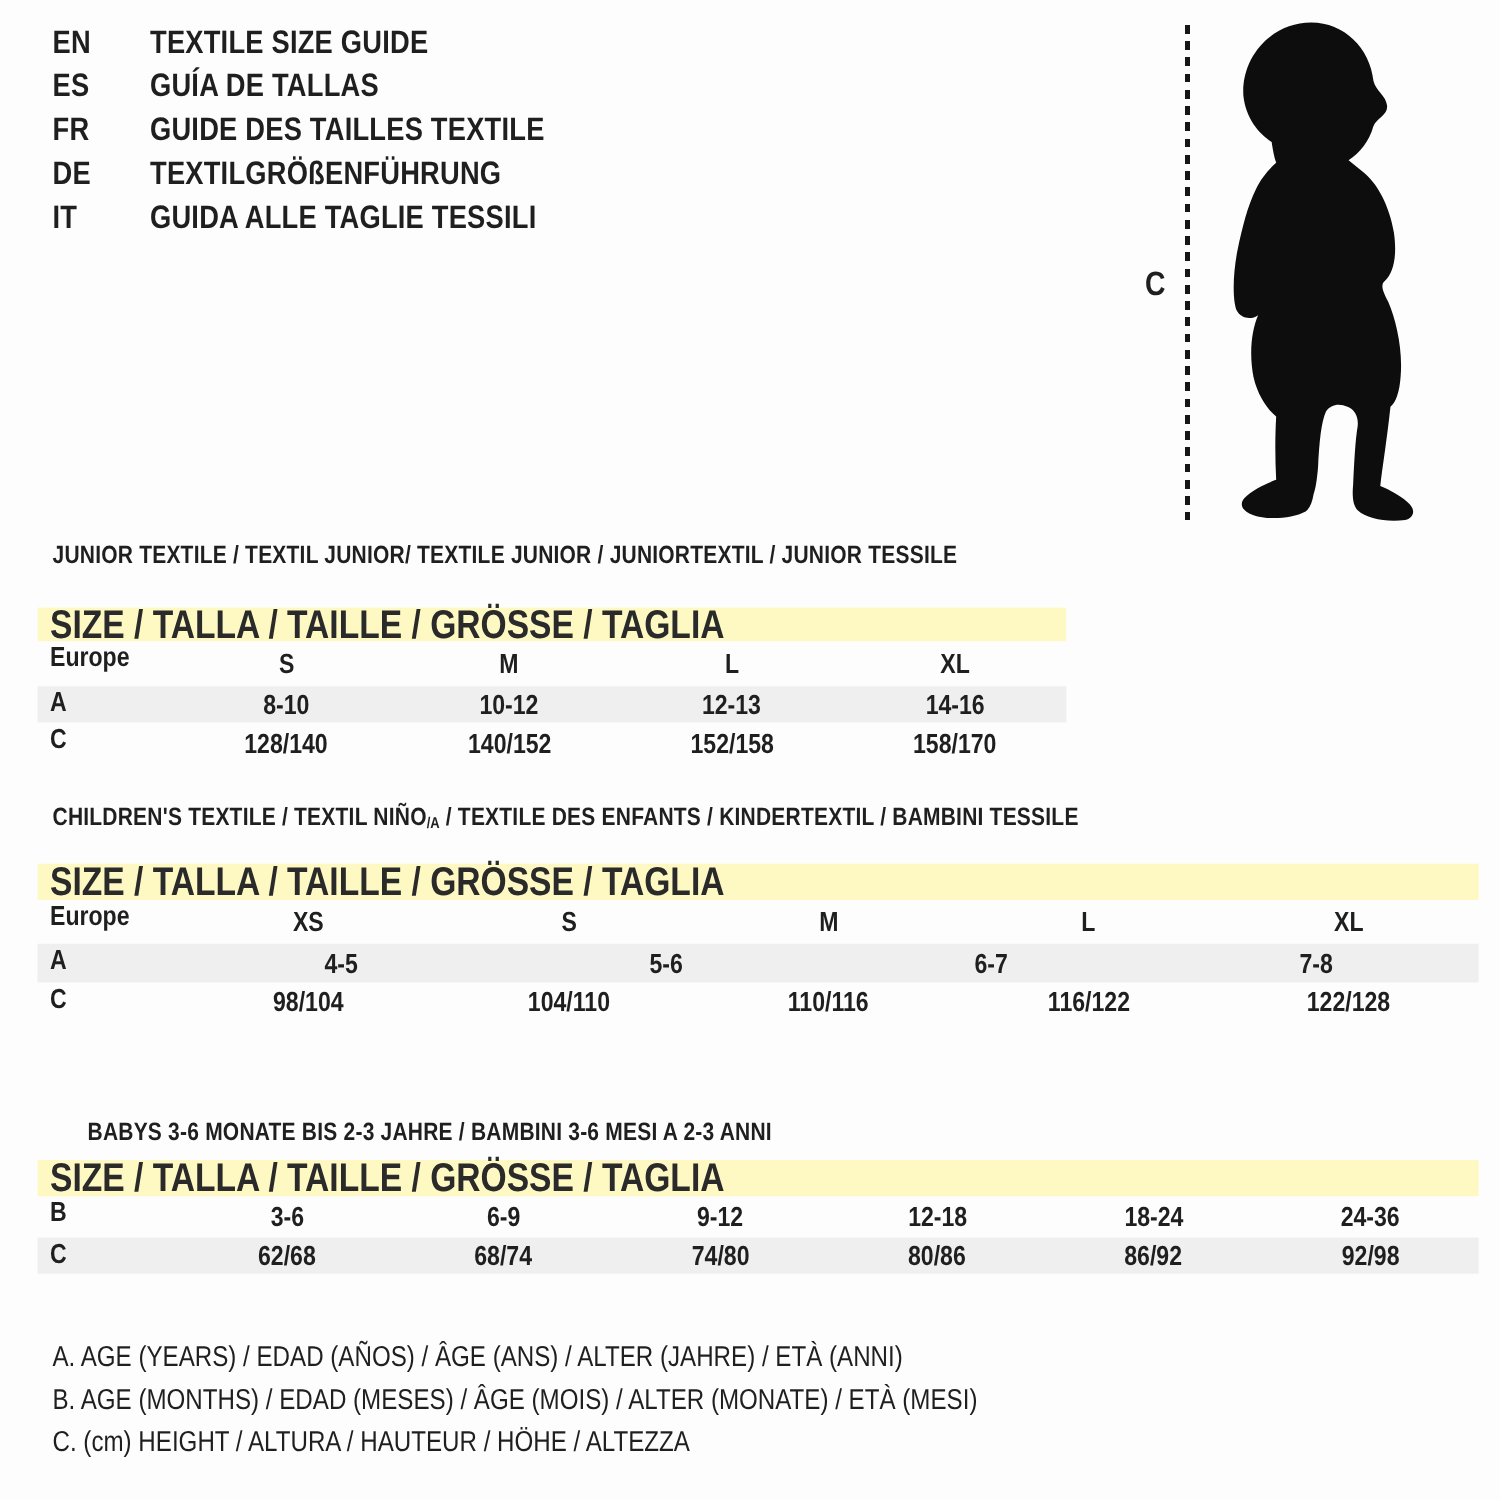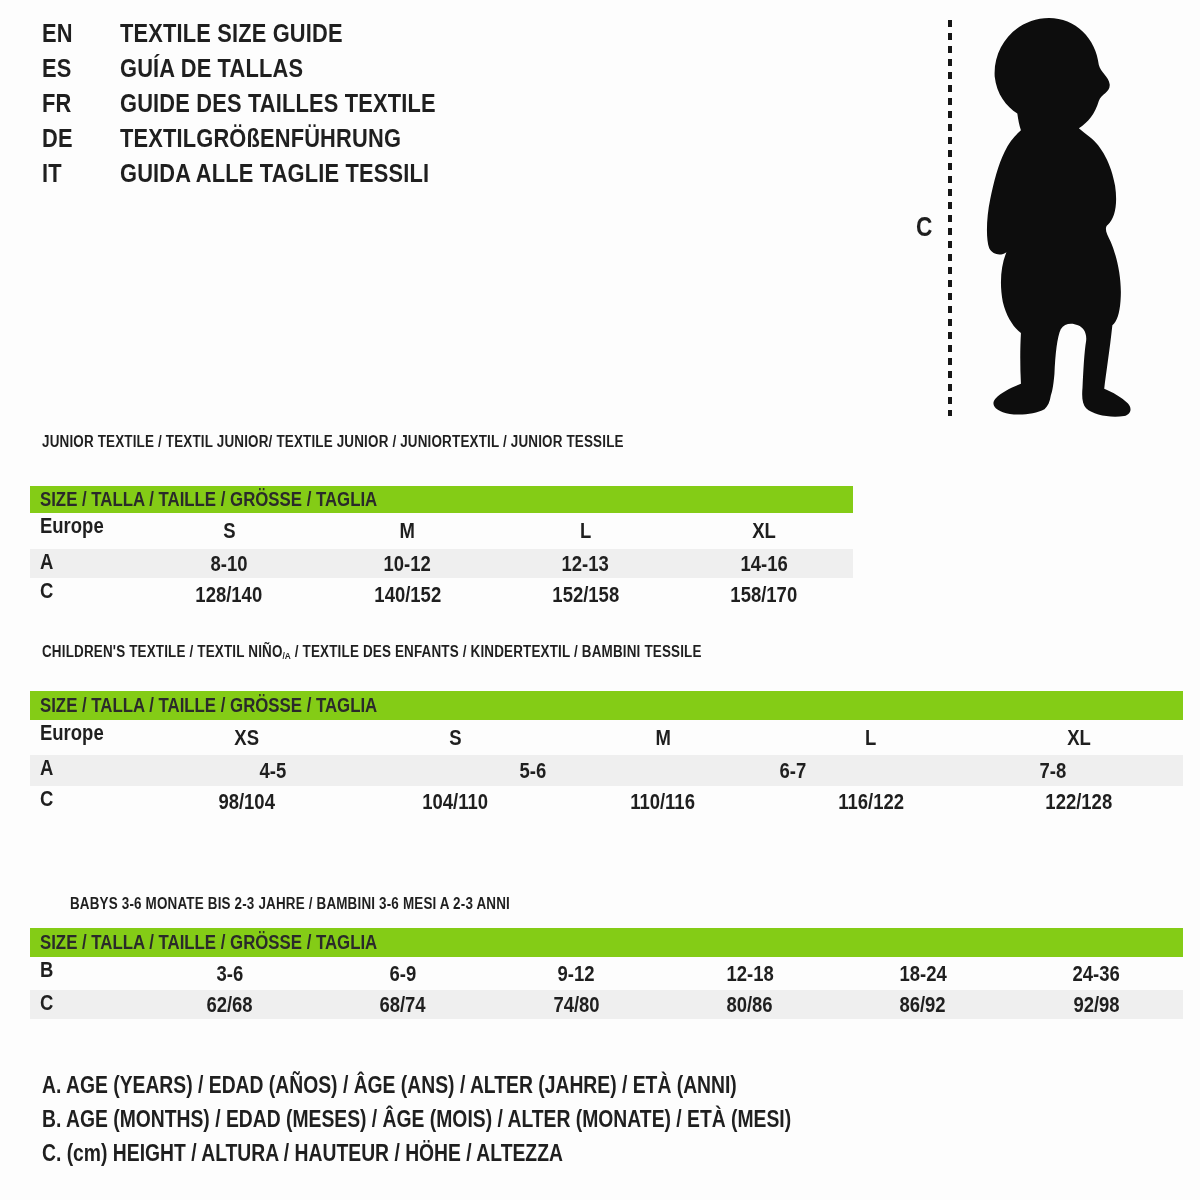--- a/index.html
+++ b/index.html
@@ -21,39 +21,39 @@
   .lang-block{position:absolute;left:42px;top:16px;}
   .lang-row{display:flex;height:35px;align-items:center;font-weight:700;font-size:26px;letter-spacing:0.2px;}
   .lang-code{width:78px;}
   
   .dash-line{position:absolute;left:948px;top:20px;width:4px;height:396px;
     background:repeating-linear-gradient(180deg,#161616 0 7px,transparent 7px 13px);}
   .c-label{position:absolute;left:916px;top:212px;font-weight:700;font-size:27px;}
   .toddler{position:absolute;left:963px;top:16px;}
 
   
-  .sec-title{position:absolute;left:42px;font-weight:700;font-size:16px;letter-spacing:0.2px;}
+  .sec-title{position:absolute;left:42px;font-weight:700;font-size:20px;letter-spacing:0.2px;}
   .sub-a{font-size:0.62em;vertical-align:-0.22em;letter-spacing:0;}
 
   
   .table{position:absolute;left:30px;}
-  .t-header{background:#84cc16;display:flex;align-items:center;padding-left:10px;
-    font-weight:700;font-size:20px;color:#2a2a2a;}
+  .t-header{background:#fef9c3;display:flex;align-items:center;padding-left:10px;
+    font-weight:700;font-size:32px;color:#2a2a2a;}
   .t-row{display:flex;font-weight:700;font-size:22px;}
   .t-row.alt{background:#efefef;}
   .t-c0{display:flex;align-items:flex-start;padding-left:10px;}
   .t-c{flex:1;display:flex;align-items:center;justify-content:center;}
   .t1{width:823px;}  .t1 .t-c0{width:100px;}
   .t23{width:1153px;} .t23 .t-c0{width:103px;}
   .h27{height:27px;} .h29{height:29px;} .h31{height:31px;} .h32{height:32px;}
   .h33{height:33px;} .h35{height:35px;} .h36{height:36px;}
 
   
   .legend{position:absolute;left:42px;top:1068px;}
-  .legend-row{height:34px;display:flex;align-items:center;font-weight:700;font-size:23px;}
+  .legend-row{height:34px;display:flex;align-items:center;font-weight:400;font-size:23px;}
 </style>
 </head>
 <body>
 
 <div class="canvas">
 
   <div class="lang-block">
     <div class="lang-row">
       <span class="lang-code"><span class="cond">EN</span></span>
       <span class="cond">TEXTILE SIZE GUIDE</span>

